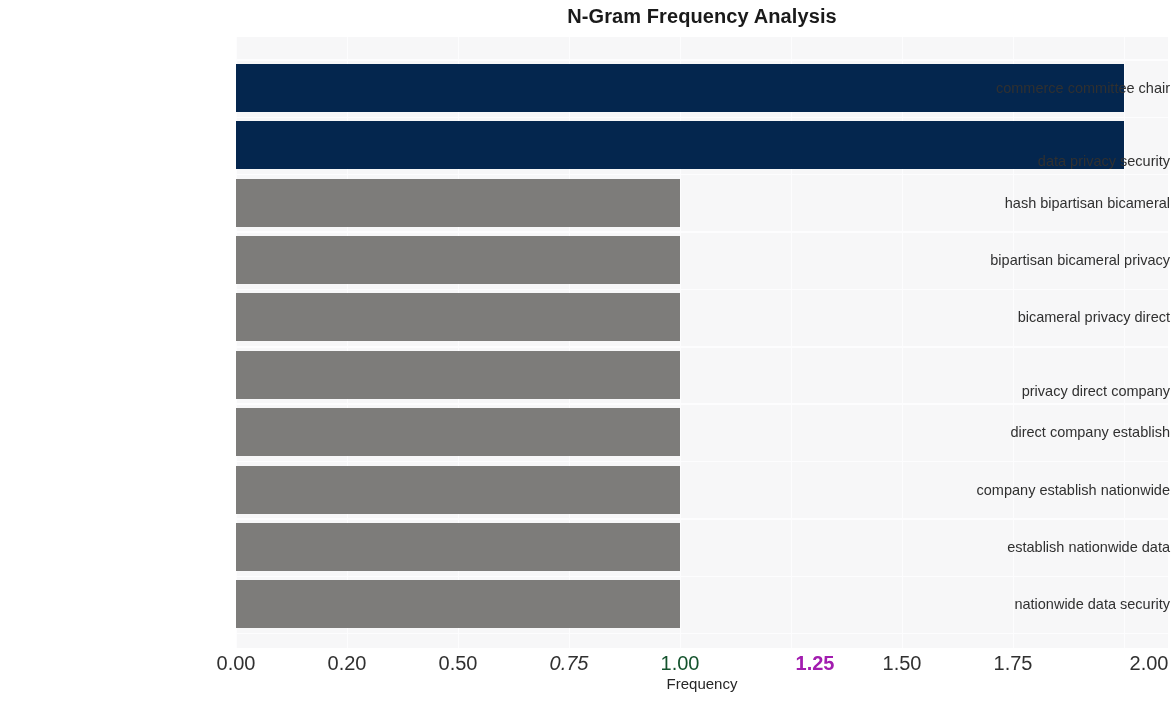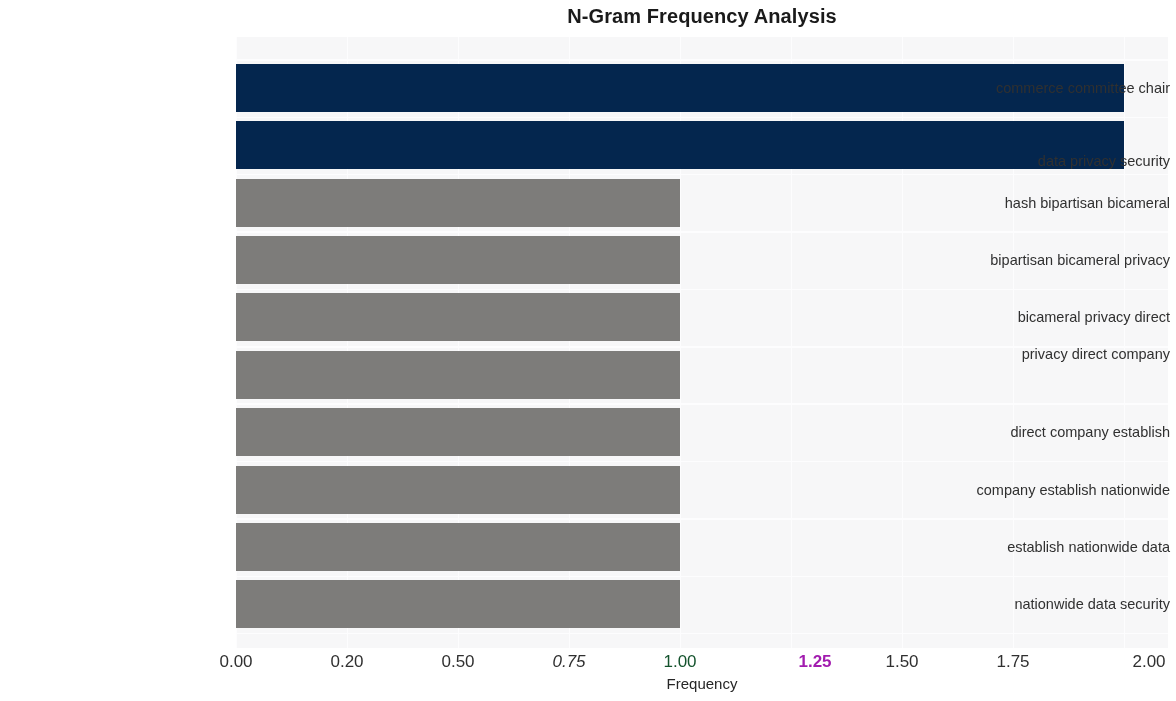--- a/index.html
+++ b/index.html
@@ -86,21 +86,21 @@
     line-height: 16px;
   }
 
   
   .xtick-label {
     position: absolute;
     top: 652px;
     width: 70px;
     margin-left: -35px;
     text-align: center;
-    font-size: 17px;
+    font-size: 20px;
     color: #303030;
     white-space: nowrap;
   }
 
   
   #xaxis-label {
     position: absolute;
     left: 236px;
     top: 675px;
     width: 932px;
@@ -153,21 +153,21 @@
         <div class="bar" style="top: 543.24px; width: 444px; background: rgb(125, 124, 122);"></div>
       </div>
   </div>
 
   <div id="ytick-labels">
       <div class="ytick-label" style="top: 80px; color: rgb(48, 48, 48);">commerce committee chair</div>
       <div class="ytick-label" style="top: 153px; color: rgb(48, 48, 48);">data privacy security</div>
       <div class="ytick-label" style="top: 194.72px; color: rgb(48, 48, 48);">hash bipartisan bicameral</div>
       <div class="ytick-label" style="top: 252.08px; color: rgb(48, 48, 48);">bipartisan bicameral privacy</div>
       <div class="ytick-label" style="top: 309.44px; color: rgb(48, 48, 48);">bicameral privacy direct</div>
-      <div class="ytick-label" style="top: 346px; color: rgb(48, 48, 48);">privacy direct company</div>
+      <div class="ytick-label" style="top: 383px; color: rgb(48, 48, 48);">privacy direct company</div>
       <div class="ytick-label" style="top: 424.16px; color: rgb(48, 48, 48);">direct company establish</div>
       <div class="ytick-label" style="top: 481.52px; color: rgb(48, 48, 48);">company establish nationwide</div>
       <div class="ytick-label" style="top: 538.88px; color: rgb(48, 48, 48);">establish nationwide data</div>
       <div class="ytick-label" style="top: 596.24px; color: rgb(48, 48, 48);">nationwide data security</div>
     </div>
   <div id="xtick-labels">
       <div class="xtick-label" style="left: 236px; color: rgb(48, 48, 48);">0.00</div>
       <div class="xtick-label" style="left: 347px; color: rgb(48, 48, 48);">0.20</div>
       <div class="xtick-label" style="left: 458px; color: rgb(48, 48, 48);">0.50</div>
       <div class="xtick-label" style="left: 569px; color: rgb(48, 48, 48); font-style: italic;">0.75</div>

